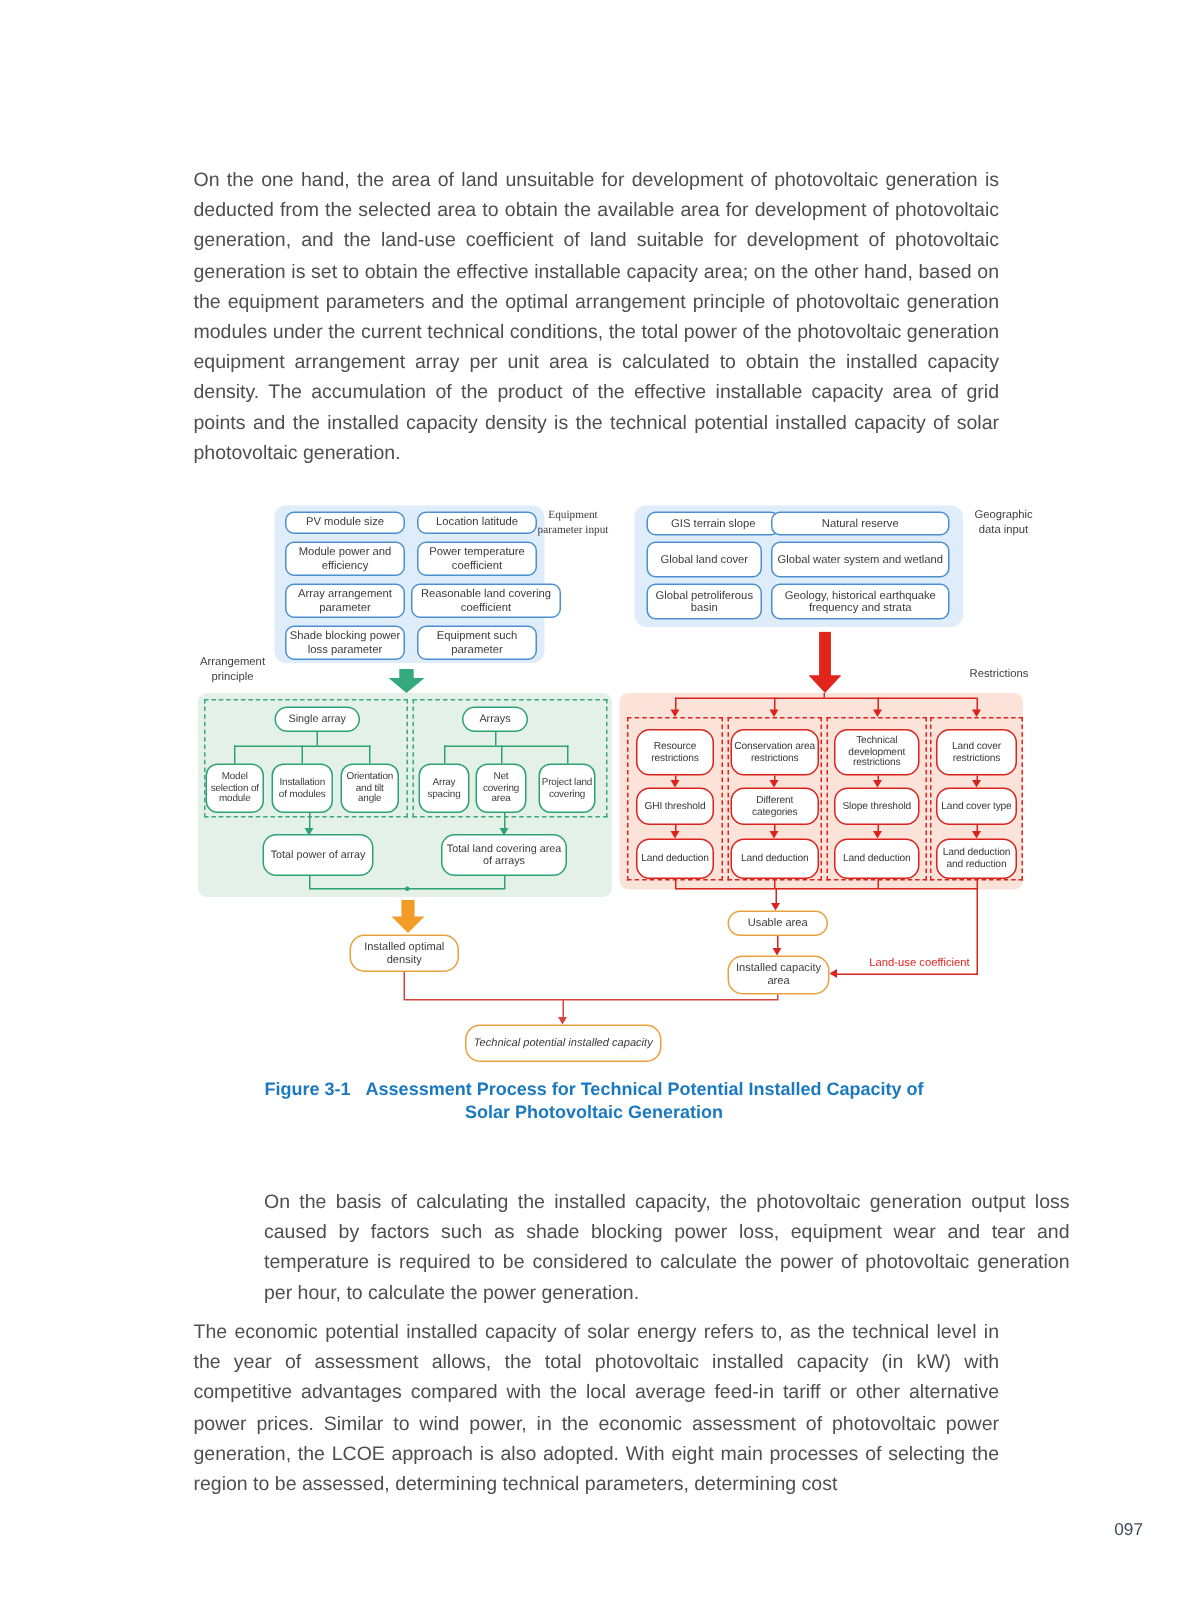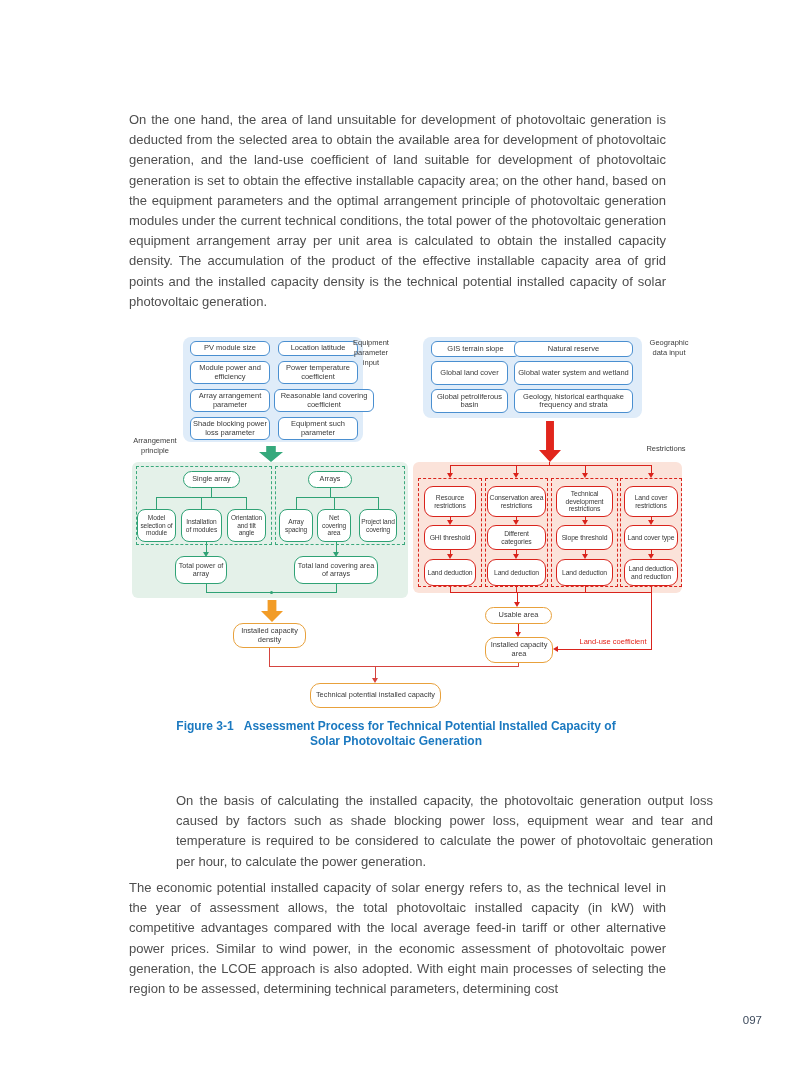--- a/index.html
+++ b/index.html
@@ -59,21 +59,21 @@
   <div class="bx blue-b" style="left:190px;top:417px;width:80px;height:23px;">Shade blocking power loss parameter</div>
   <div class="bx blue-b" style="left:278px;top:417px;width:80px;height:23px;">Equipment such parameter</div>
 
   <div class="bx blue-b" style="left:431px;top:341px;width:89px;height:16px;">GIS terrain slope</div>
   <div class="bx blue-b" style="left:514px;top:341px;width:119px;height:16px;">Natural reserve</div>
   <div class="bx blue-b" style="left:431px;top:361px;width:77px;height:24px;">Global land cover</div>
   <div class="bx blue-b" style="left:514px;top:361px;width:119px;height:24px;">Global water system and wetland</div>
   <div class="bx blue-b" style="left:431px;top:389px;width:77px;height:24px;">Global petroliferous basin</div>
   <div class="bx blue-b" style="left:514px;top:389px;width:119px;height:24px;">Geology, historical earthquake frequency and strata</div>
 
-  <div class="lbl" style="left:347px;top:338px;width:48px;">Equipment parameter input</div>
+  <div class="lbl" style="left:358px;top:338px;width:48px;font-family:Liberation Serif, serif;">Equipment parameter input</div>
   <div class="lbl" style="left:644px;top:338px;width:50px;">Geographic data input</div>
   <div class="lbl" style="left:128px;top:436px;width:54px;">Arrangement principle</div>
   <div class="lbl" style="left:641px;top:444px;width:50px;">Restrictions</div>
 
   <div class="bigarrow arr-green" style="left:259px;top:446px;width:24px;height:16px;"></div>
   <div class="bigarrow arr-red" style="left:539px;top:421px;width:22px;height:41px;"></div>
   <div class="bigarrow arr-orange" style="left:261px;top:600px;width:22px;height:22px;"></div>
 
   <div class="panel" style="left:132px;top:462px;width:276px;height:136px;background:#e4f1e9;border-radius:6px;"></div>
   <div class="dash-g" style="left:136px;top:466px;width:136px;height:79px;"></div>
@@ -82,21 +82,21 @@
   <div class="bx green-b" style="left:183px;top:471px;width:57px;height:17px;">Single array</div>
   <div class="bx green-b" style="left:308px;top:471px;width:44px;height:17px;">Arrays</div>
 
   <div class="bx green-s" style="left:137px;top:509px;width:39px;height:33px;">Model selection of module</div>
   <div class="bx green-s" style="left:181px;top:509px;width:41px;height:33px;">Installation of modules</div>
   <div class="bx green-s" style="left:227px;top:509px;width:39px;height:33px;">Orientation and tilt angle</div>
   <div class="bx green-s" style="left:279px;top:509px;width:34px;height:33px;">Array spacing</div>
   <div class="bx green-s" style="left:317px;top:509px;width:34px;height:33px;">Net covering area</div>
   <div class="bx green-s" style="left:359px;top:509px;width:38px;height:33px;">Project land covering</div>
 
-  <div class="bx green-b" style="left:175px;top:556px;width:52px;height:28px;">Total power of array</div>
+  <div class="bx green-b" style="left:175px;top:556px;width:74px;height:28px;">Total power of array</div>
   <div class="bx green-b" style="left:294px;top:556px;width:84px;height:28px;">Total land covering area of arrays</div>
 
   <div class="ln g" style="left:211px;top:488px;width:1px;height:9px;"></div>
   <div class="ln g" style="left:156px;top:497px;width:91px;height:1px;"></div>
   <div class="ln g" style="left:156px;top:497px;width:1px;height:12px;"></div>
   <div class="ln g" style="left:201px;top:497px;width:1px;height:12px;"></div>
   <div class="ln g" style="left:246px;top:497px;width:1px;height:12px;"></div>
   <div class="ln g" style="left:330px;top:488px;width:1px;height:9px;"></div>
   <div class="ln g" style="left:296px;top:497px;width:83px;height:1px;"></div>
   <div class="ln g" style="left:296px;top:497px;width:1px;height:12px;"></div>
@@ -173,22 +173,22 @@
   <div class="ln r" style="left:518px;top:624px;width:1px;height:8px;"></div>
   <div class="tri td-r" style="left:515px;top:632px;"></div>
 
   <div class="ln r" style="left:651px;top:592px;width:1px;height:58px;"></div>
   <div class="ln r" style="left:558px;top:649px;width:94px;height:1px;"></div>
   <div class="tri tl-r" style="left:553px;top:646px;"></div>
   <div class="lbl" style="left:572px;top:637px;width:82px;color:#e1251c;text-align:center;">Land-use coefficient</div>
 
   <div class="bx orange-b" style="left:485px;top:607px;width:67px;height:17px;">Usable area</div>
   <div class="bx orange-b" style="left:485px;top:637px;width:68px;height:26px;">Installed capacity area</div>
-  <div class="bx orange-b" style="left:233px;top:623px;width:73px;height:25px;">Installed capacity density</div>
-  <div class="bx orange-b" style="left:310px;top:683px;width:131px;height:25px;">Technical potential installed capacity</div>
+  <div class="bx orange-b" style="left:233px;top:623px;width:73px;height:25px;">Installed optimal density</div>
+  <div class="bx orange-b" style="left:310px;top:683px;width:131px;height:25px;font-style:italic;">Technical potential installed capacity</div>
 
   <div class="ln c" style="left:269px;top:648px;width:1px;height:18px;"></div>
   <div class="ln c" style="left:518px;top:663px;width:1px;height:3px;"></div>
   <div class="ln c" style="left:269px;top:666px;width:250px;height:1px;"></div>
   <div class="ln c" style="left:375px;top:666px;width:1px;height:12px;"></div>
   <div class="tri td-c" style="left:372px;top:678px;"></div>
 
 </div>
 
 <div class="caption" style="top:719px;">

